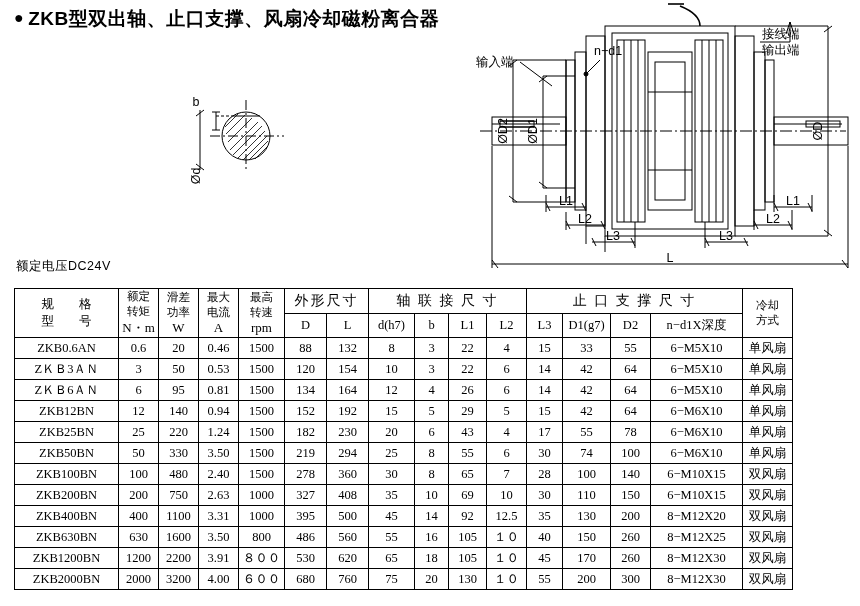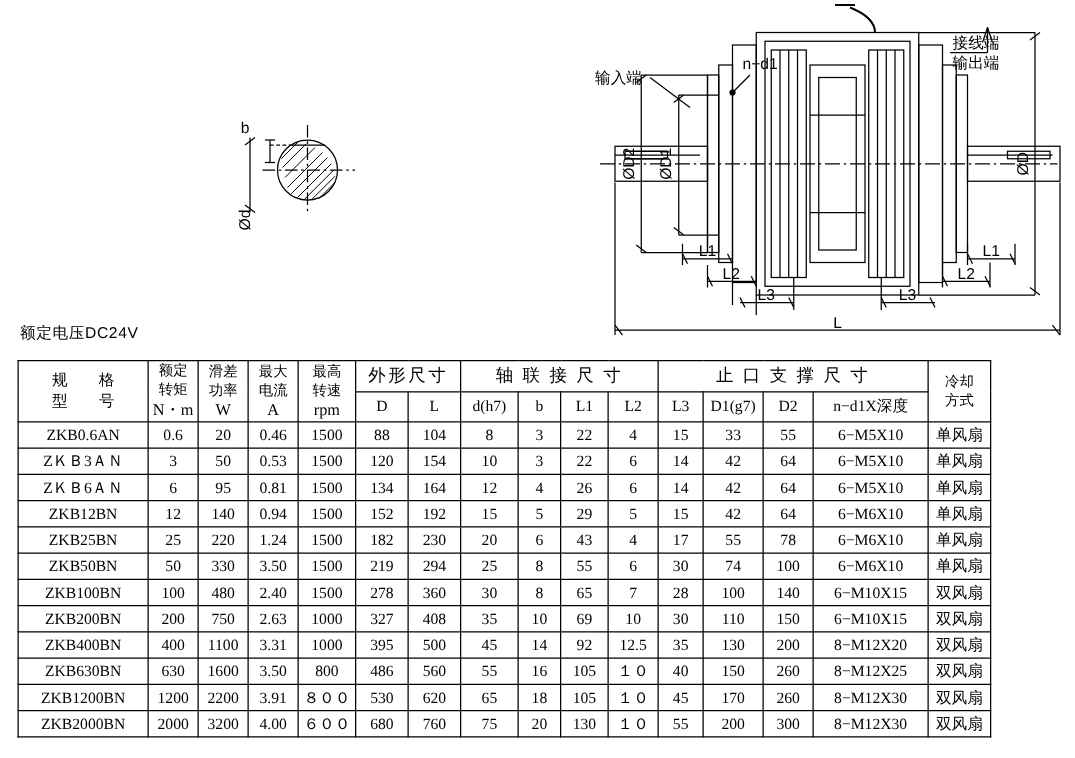--- a/index.html
+++ b/index.html
@@ -68,20 +68,23 @@
   col.c14{width:92px}
   col.c15{width:50px}
 
   .lbl{font-size:11.5px;}
 </style>
 </head>
 <body>
 
 <div class="page">
 
+  <div class="title">
+    <span class="bullet">●</span><span>ZKB型双出轴、止口支撑、风扇冷却磁粉离合器</span>
+  </div>
 
   <div class="drawing">
     <svg width="860" height="278" viewBox="0 0 860 278">
       <g stroke="#000" fill="none" stroke-width="1">
 
         <circle cx="246" cy="136" r="24"></circle>
 
         <g stroke-width="0.8">
           <line x1="230" y1="150" x2="258" y2="122"></line>
           <line x1="228" y1="142" x2="252" y2="118"></line>
@@ -320,21 +323,21 @@
     </thead>
     <tbody>
 
     <tr>
           <td class="cellpad">ZKB0.6AN</td>
           <td class="cellpad">0.6</td>
           <td class="cellpad">20</td>
           <td class="cellpad">0.46</td>
           <td class="cellpad">1500</td>
           <td class="cellpad">88</td>
-          <td class="cellpad">104</td>
+          <td class="cellpad">132</td>
           <td class="cellpad">8</td>
           <td class="cellpad">3</td>
           <td class="cellpad">22</td>
           <td class="cellpad">4</td>
           <td class="cellpad">15</td>
           <td class="cellpad">33</td>
           <td class="cellpad">55</td>
           <td class="cellpad">6−M5X10</td>
           <td class="cellpad">单风扇</td>
         </tr>

